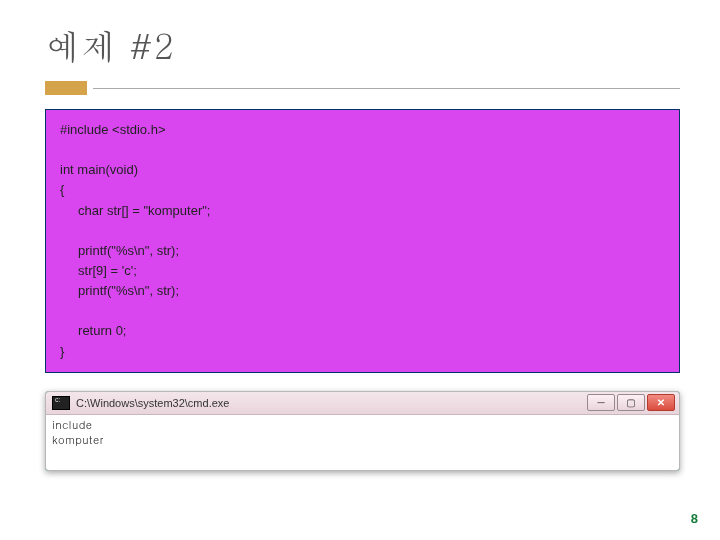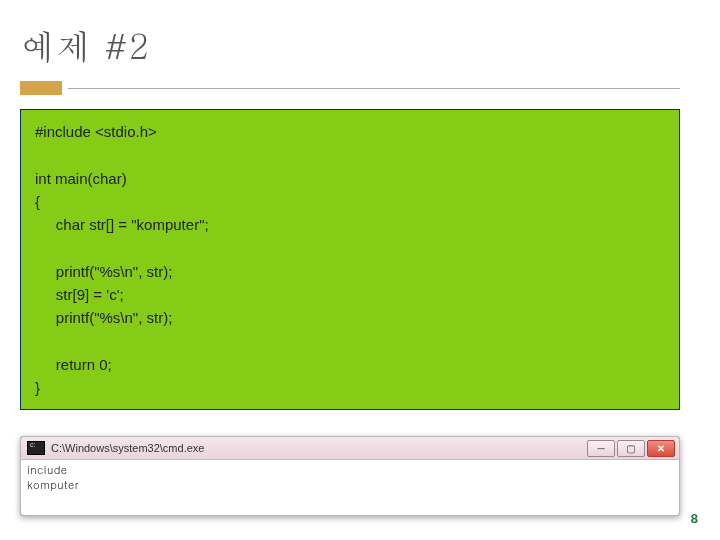--- a/index.html
+++ b/index.html
@@ -5,21 +5,21 @@
   body {
     margin: 0;
     padding: 0;
     width: 720px;
     height: 540px;
     font-family: Arial, "Malgun Gothic", sans-serif;
     background: #fff;
     position: relative;
   }
   .slide {
-    padding: 20px 40px 0 20px;
+    padding: 20px 40px 0 45px;
     box-sizing: border-box;
     height: 100%;
     position: relative;
   }
   .title {
     font-size: 34px;
     color: #555;
     font-family: "Batang", "Malgun Gothic", serif;
     letter-spacing: 2px;
     margin-bottom: 12px;
@@ -35,31 +35,31 @@
     background: #d4a34a;
     margin-right: 6px;
   }
   .accent-rule {
     flex: 1;
     height: 1px;
     background: #aaa;
   }
   .code-box {
     border: 1px solid #003366;
-    background: #84cc16;
+    background: #d946ef;
     padding: 10px 14px;
     font-family: Arial, sans-serif;
-    font-size: 15px;
+    font-size: 13px;
     color: #222;
     line-height: 1.55;
   }
   .code-line { white-space: pre; }
   .blank { height: 1.55em; }
   .console-frame {
-    margin-top: 26px;
+    margin-top: 18px;
     border: 1px solid #b8b8b8;
     border-radius: 3px;
     box-shadow: 0 2px 6px rgba(0,0,0,0.35);
     overflow: hidden;
     font-family: "Malgun Gothic", sans-serif;
     background: #0f766e;
   }
   .titlebar {
     display: flex;
     align-items: center;
@@ -139,21 +139,21 @@
   <div class="title">예제 #2</div>
 
   <div class="accent-line">
     <div class="accent-block"></div>
     <div class="accent-rule"></div>
   </div>
 
   <div class="code-box">
     <div class="code-line">#include &lt;stdio.h&gt;</div>
     <div class="blank"></div>
-    <div class="code-line">int main(char)</div>
+    <div class="code-line">int main(void)</div>
     <div class="code-line">{</div>
     <div class="code-line">     char str[] = "komputer";</div>
     <div class="blank"></div>
     <div class="code-line">     printf("%s\n", str);</div>
     <div class="code-line">     str[9] = 'c';</div>
     <div class="code-line">     printf("%s\n", str);</div>
     <div class="blank"></div>
     <div class="code-line">     return 0;</div>
     <div class="code-line">}</div>
   </div>

